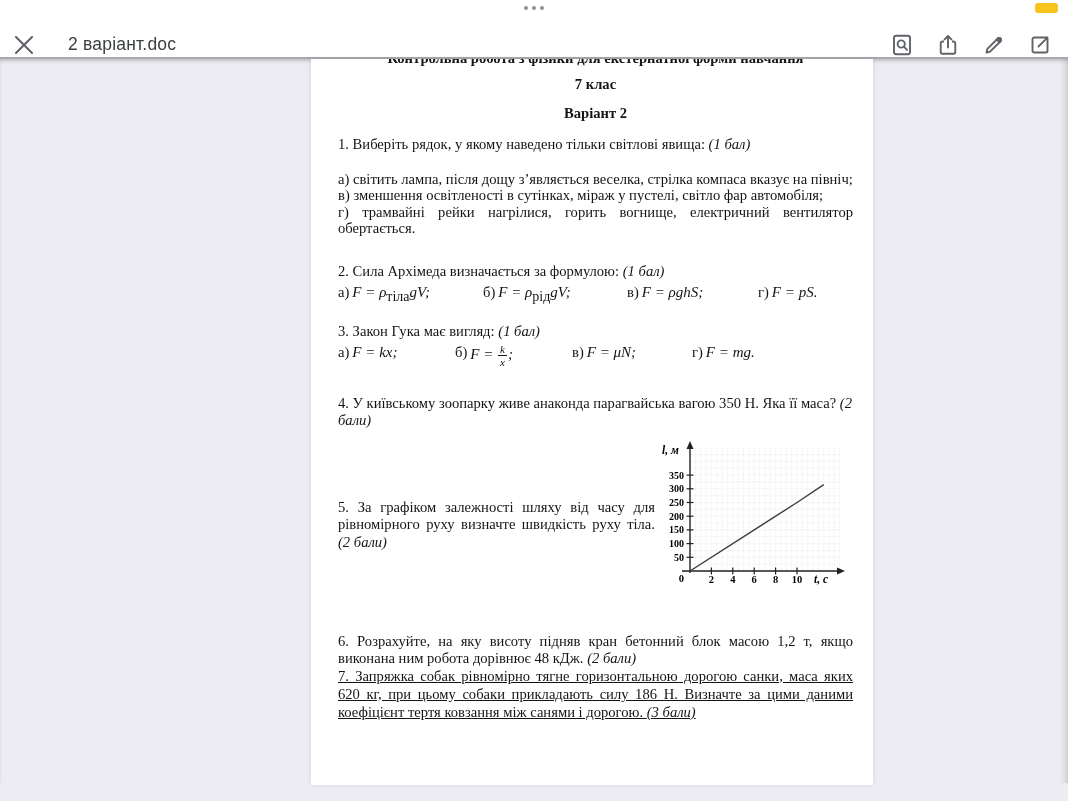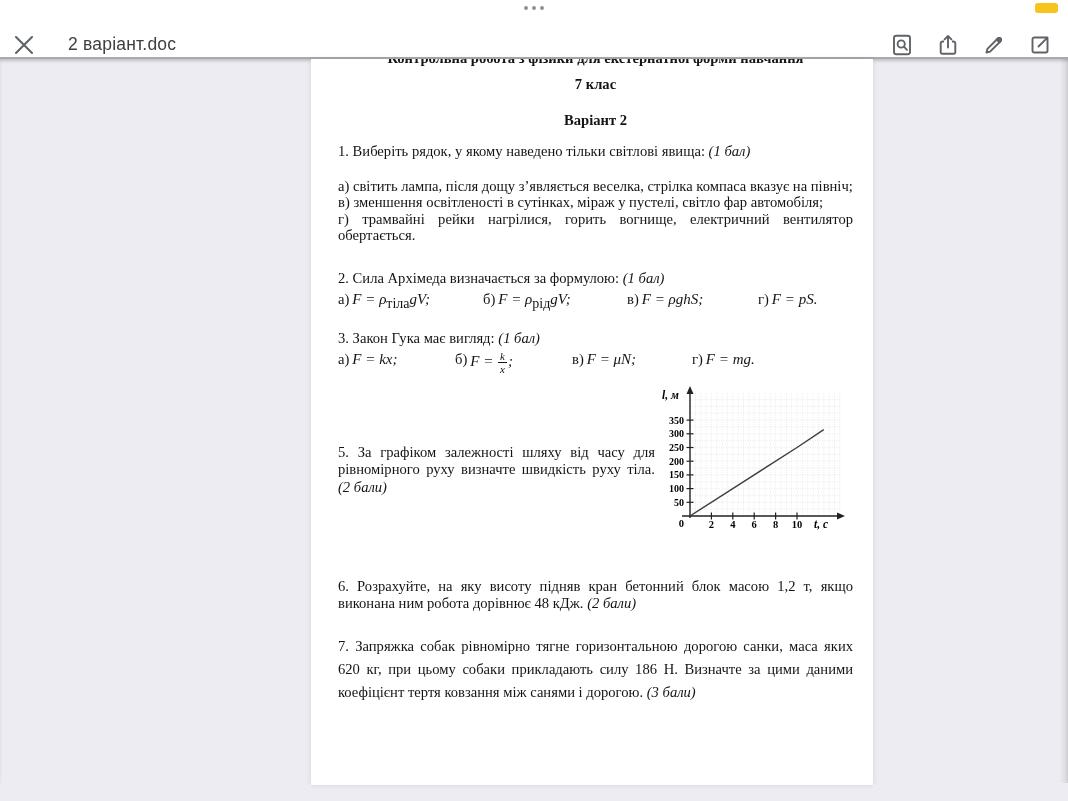--- a/index.html
+++ b/index.html
@@ -29,21 +29,21 @@
 
   
   .page { position:absolute; left:311px; top:0; width:562px; height:726px;
           background:#ffffff; overflow:hidden;
           box-shadow:0 0 5px rgba(0,0,0,.10); }
   .doc { padding:0 20px 0 27px; font-family:"Liberation Serif", serif;
          font-size:14.6px; color:#141414; }
   .doc .center { text-align:center; font-weight:bold; }
   .hdr1 { margin-top:-9px; line-height:17px; }
   .hdr2 { margin-top:9px; }
-  .hdr3 { margin-top:19px; }
+  .hdr3 { margin-top:12px; }
   .qhead { margin-top:14px; }
   .pts { font-style:italic; }
   .opts { margin-top:18px; line-height:16.4px; text-align:justify; }
   .q2head { margin-top:26px; }
   .q3head { margin-top:18px; }
   .formula-row { display:flex; margin-top:4px; align-items:flex-start; min-height:20px; }
   .fopt { display:flex; align-items:flex-start; }
   .olabel { margin-right:3px; }
   .math { font-style:italic; font-size:15px; }
   .math sub { font-style:normal; font-size:14px; }
@@ -51,21 +51,21 @@
           font-size:11px; line-height:10px; margin:0 1px; }
   .frac .num { display:block; border-bottom:1px solid #141414; padding:0 2px 1px; }
   .frac .den { display:block; padding-top:1px; }
   .w145 { width:145px; } .w144 { width:144px; } .w131 { width:131px; }
   .w117 { width:117px; } .w120 { width:120px; }
   .q4 { margin-top:28px; }
   .q5row { display:flex; margin-top:12px; }
   .q5text { width:351px; margin-top:58px; text-align:justify; line-height:17.5px; }
   .chart-box { margin-left:2px; width:196px; height:148px; }
   .q6 { margin-top:44px; text-align:justify; line-height:17px; }
-  .q7 { margin-top:23px; text-align:justify; line-height:23px; }
+  .q7 { text-align:justify; line-height:18px;text-decoration:underline; }
 </style>
 </head>
 <body>
 
 <header class="titlebar">
   <div class="drag-dots">
     <i></i>
       <i></i>
       <i></i>
   </div>
@@ -167,20 +167,24 @@
         <span class="fopt w120">
           <span class="olabel">в)</span>
           <span class="math">F = μN;</span>
         </span>
         <span class="fopt">
           <span class="olabel">г)</span>
           <span class="math">F = mg.</span>
         </span>
       </div>
 
+      <p class="q4">
+        <span>4. У київському зоопарку живе анаконда парагвайська вагою 350 Н. Яка її маса?</span>
+        <em class="pts">(2 бали)</em>
+      </p>
 
       <div class="q5row">
         <p class="q5text">
           <span>5. За графіком залежності шляху від часу для рівномірного руху визначте швидкість руху тіла.</span>
           <em class="pts">(2 бали)</em>
         </p>
         <div class="chart-box">
           <svg width="196" height="148" viewBox="0 0 196 148">
               <line x1="33" y1="7" x2="33" y2="130" stroke="#dcdce0" stroke-width="0.6" stroke-dasharray="1 1.4"></line>
               <line x1="38.35" y1="7" x2="38.35" y2="130" stroke="#dcdce0" stroke-width="0.6" stroke-dasharray="1 1.4"></line>

